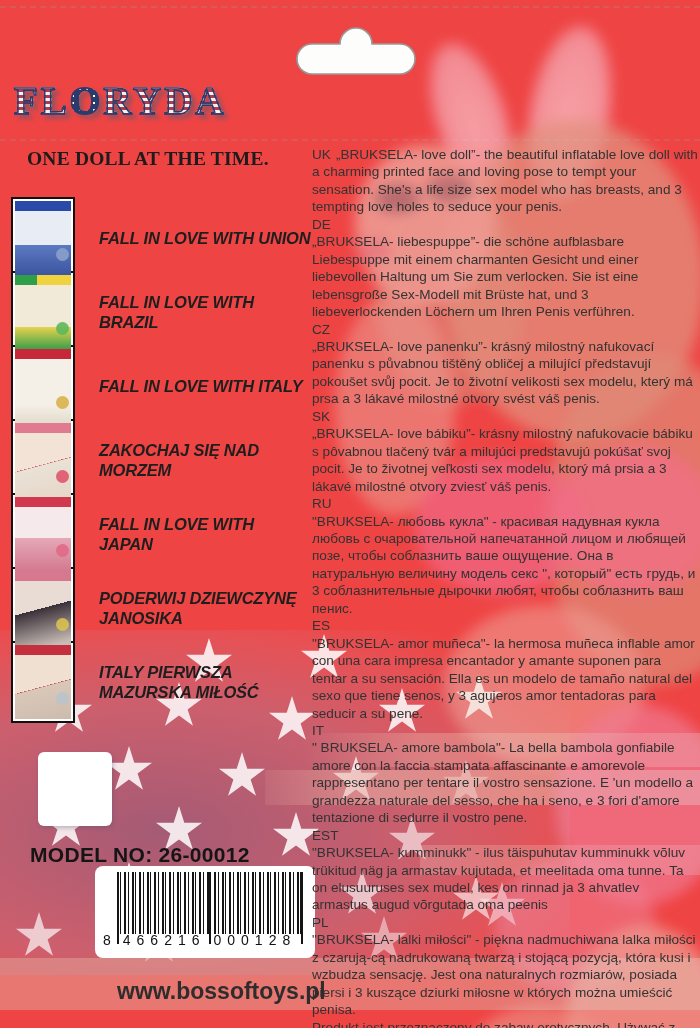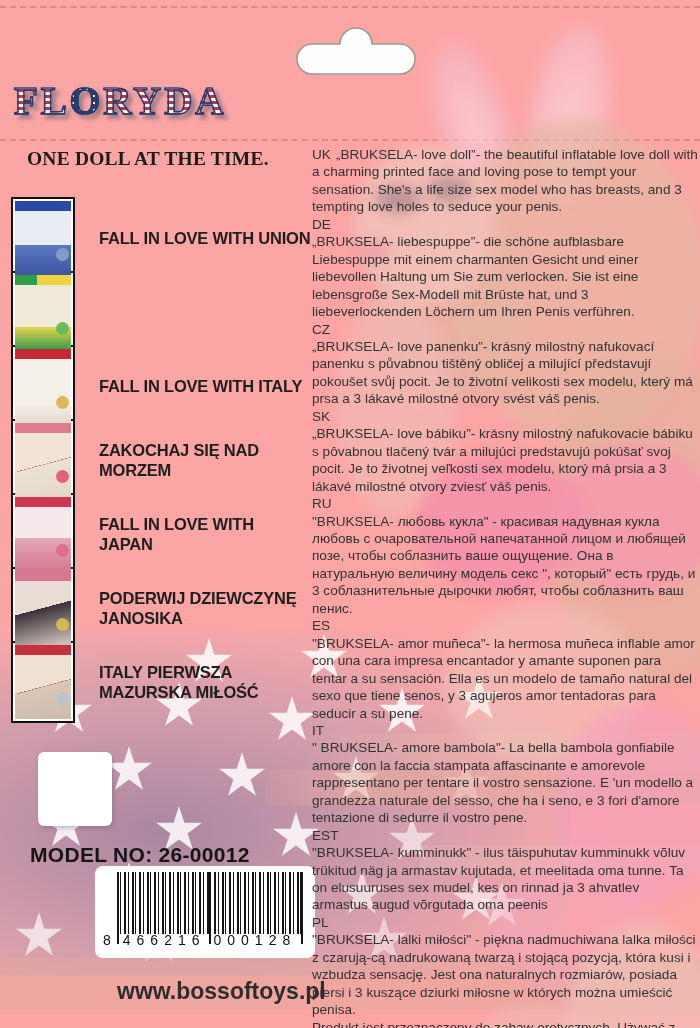--- a/index.html
+++ b/index.html
@@ -1,16 +1,16 @@
 <!DOCTYPE html>
 <html><head>
 <meta charset="utf-8">
 <style>
   html,body{margin:0;padding:0;background:#777;}
-  #page{position:relative;width:700px;height:1028px;margin:0 auto;background:#fca5a5;
+  #page{position:relative;width:700px;height:1028px;margin:0 auto;background:#ef4444;
         overflow:hidden;font-family:"Liberation Sans",sans-serif;color:#2f2f2f;}
 
   
   .stitch{position:absolute;left:0;width:700px;border-top:2px dashed rgba(200,110,110,.55);}
   .stitch.top{top:6px;} .stitch.mid{top:139px;}
 
   .photo{position:absolute;left:315px;top:25px;width:385px;height:1003px;z-index:1;
          filter:blur(7px);opacity:.6;pointer-events:none;}
   .blob{position:absolute;border-radius:50%;}
   .ear1{left:120px;top:15px;width:70px;height:150px;transform:rotate(-18deg);
@@ -56,21 +56,21 @@
   .logo .bluestar{background:#2a3b6e radial-gradient(circle at 3px 3px,#fff 1.1px,transparent 1.4px);
         background-size:7px 7px;
         -webkit-background-clip:text;background-clip:text;color:transparent;}
 
   
   .headline{position:absolute;left:27px;top:148px;z-index:5;font-family:"Liberation Serif",serif;
         font-weight:bold;font-size:19.5px;line-height:22px;color:#1c1c1c;letter-spacing:.2px;}
 
   
   .catalog{position:absolute;left:11px;top:201px;width:300px;z-index:5;}
-  .cat-row{display:flex;align-items:center;height:74px;}
+  .cat-row{display:flex;align-items:center;height:74px;font-style:italic;}
   .thumb{flex:0 0 auto;width:56px;height:74px;border:2px solid #111;background:#fff;
          padding:2px;margin-right:24px;box-sizing:content-box;}
   .cover{width:100%;height:100%;position:relative;}
   .cover::before{content:"";position:absolute;left:0;top:0;width:100%;height:10px;}
   .cover::after{content:"";position:absolute;right:2px;bottom:14px;width:13px;height:13px;border-radius:50%;opacity:.9;}
   .t1 .cover{background:linear-gradient(180deg,#e8ecf4 0 60%,#5b79c0 60%,#3c55a0 100%);}
   .t1 .cover::before{background:#2a49a8;} .t1 .cover::after{background:#8ba0c9;}
   .t2 .cover{background:linear-gradient(180deg,#f2ead8 0 70%,#e8d44f 70%,#3e9e4a 100%);}
   .t2 .cover::before{background:linear-gradient(90deg,#2f9e48 40%,#f0d23e 40%);} .t2 .cover::after{background:#5cb85c;}
   .t3 .cover{background:linear-gradient(180deg,#f4efe7 0 75%,#e3dccd 100%);}
@@ -183,20 +183,21 @@
     <div class="cat-row">
       <div class="thumb t1">
           <div class="cover"></div>
         </div>
       <div class="cat-label">FALL IN LOVE WITH UNION</div>
     </div>
     <div class="cat-row">
       <div class="thumb t2">
           <div class="cover"></div>
         </div>
+      <div class="cat-label">FALL IN LOVE WITH BRAZIL</div>
     </div>
     <div class="cat-row">
       <div class="thumb t3">
           <div class="cover"></div>
         </div>
       <div class="cat-label">FALL IN LOVE WITH ITALY</div>
     </div>
     <div class="cat-row">
       <div class="thumb t5">
           <div class="cover"></div>

